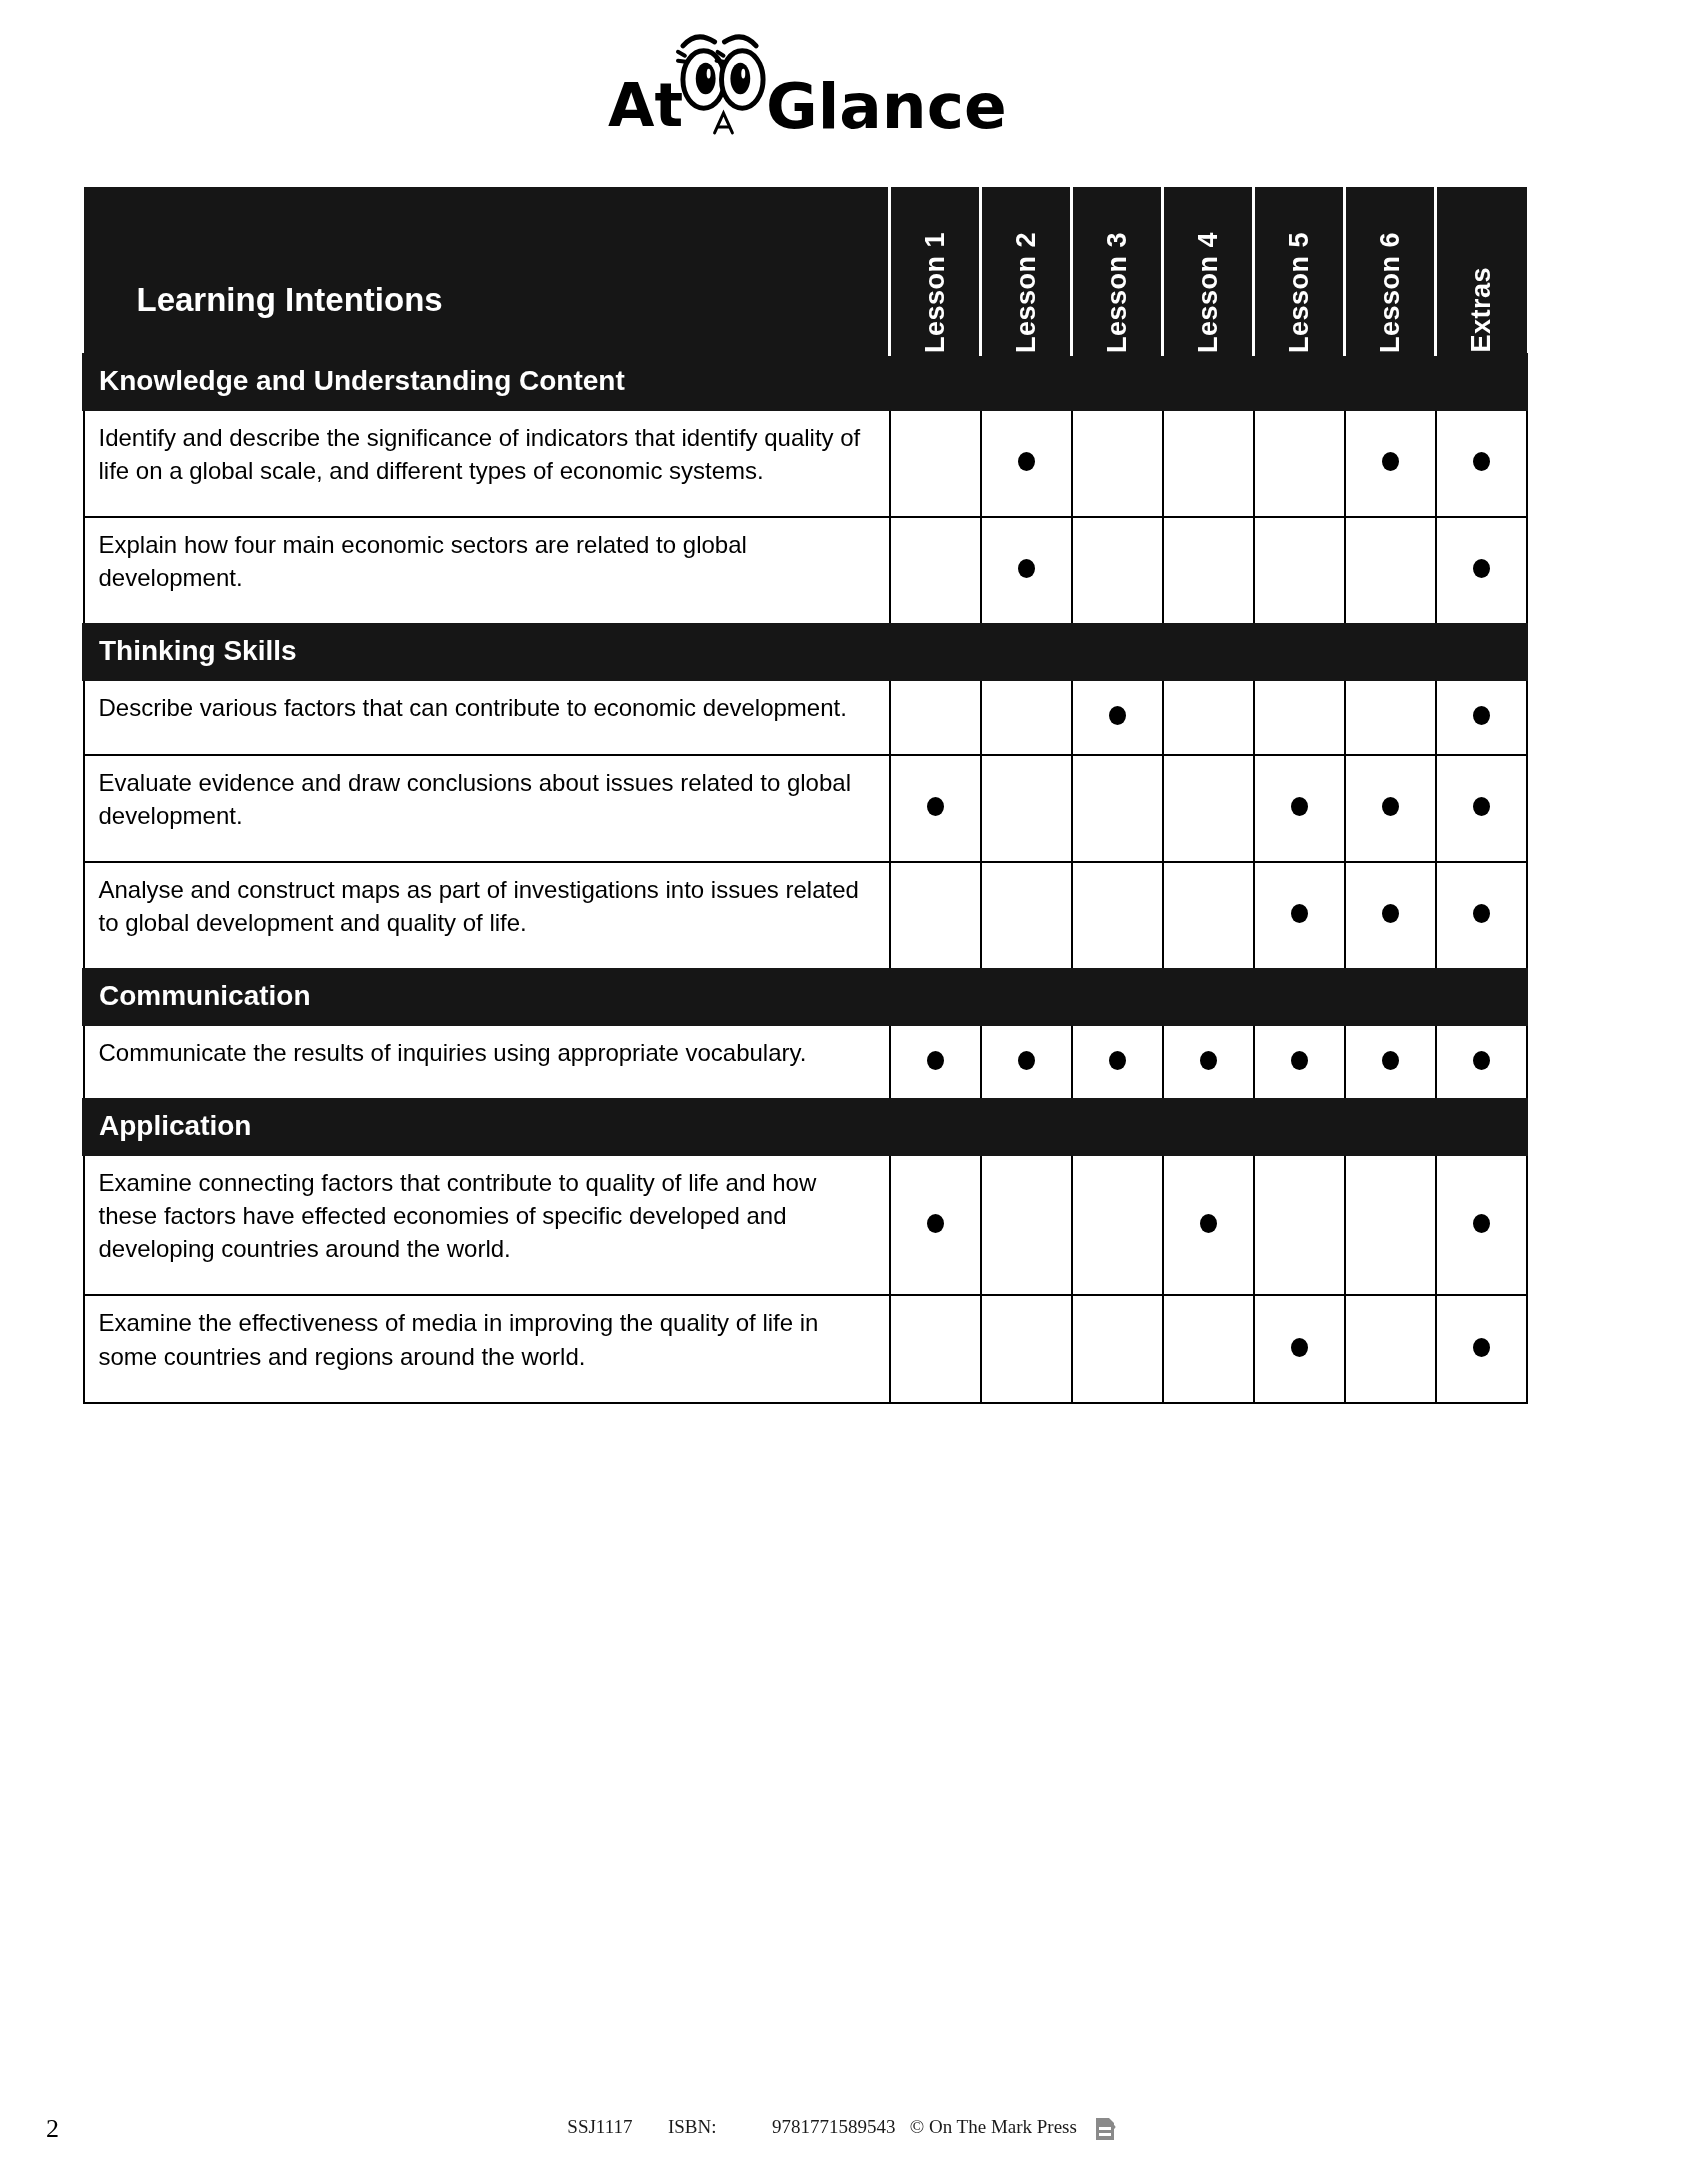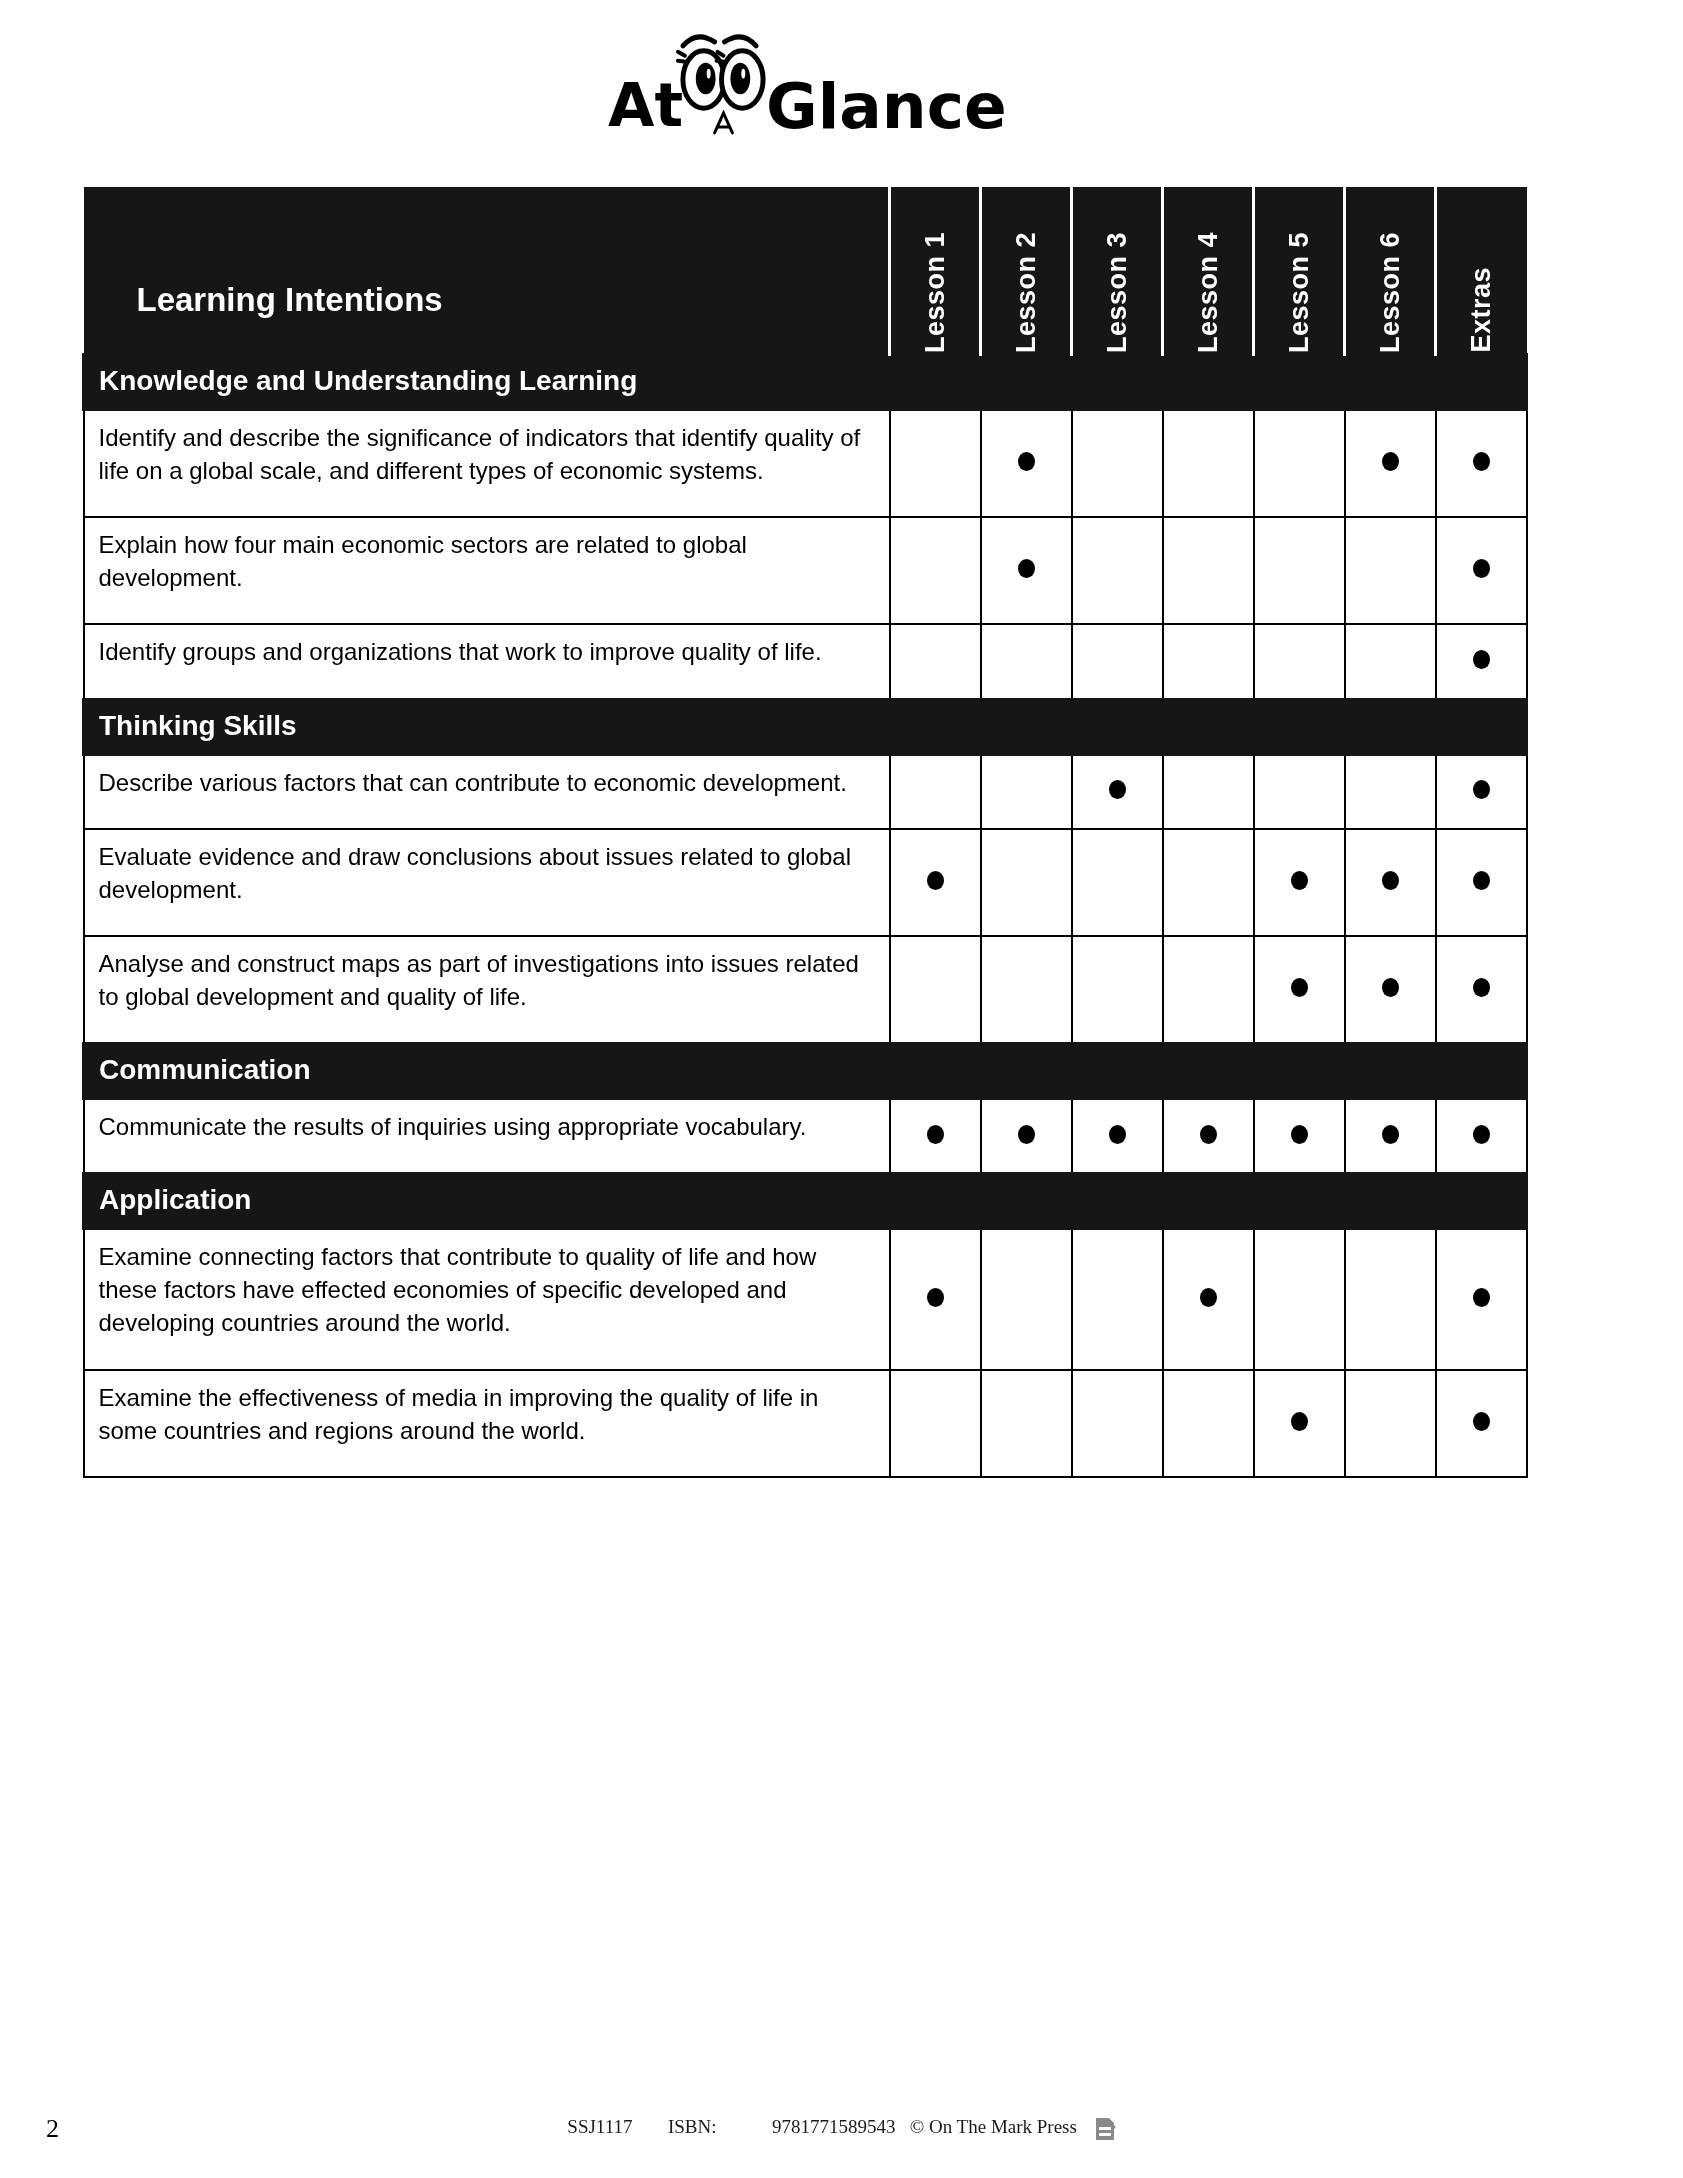--- a/index.html
+++ b/index.html
@@ -247,46 +247,36 @@
         <th class="head-rot">
           <span class="rot">Lesson 6</span>
         </th>
         <th class="head-rot">
           <span class="rot">Extras</span>
         </th>
       </tr>
     </thead>
     <tbody id="table-body">
         <tr>
-          <td class="section-bar" colspan="8">Knowledge and Understanding Learning</td>
+          <td class="section-bar" colspan="8">Knowledge and Understanding Content</td>
         </tr>
         <tr class="first-body">
           <td class="goal">Identify and describe the significance of indicators that identify quality of life on a global scale, and different types of economic systems.</td>
           <td class="mark"></td>
           <td class="mark"><span class="dot" aria-label="●"></span></td>
           <td class="mark"></td>
           <td class="mark"></td>
           <td class="mark"></td>
           <td class="mark"><span class="dot" aria-label="●"></span></td>
           <td class="mark"><span class="dot" aria-label="●"></span></td>
         </tr>
         <tr>
           <td class="goal">Explain how four main economic sectors are related to global development.</td>
           <td class="mark"></td>
           <td class="mark"><span class="dot" aria-label="●"></span></td>
-          <td class="mark"></td>
-          <td class="mark"></td>
-          <td class="mark"></td>
-          <td class="mark"></td>
-          <td class="mark"><span class="dot" aria-label="●"></span></td>
-        </tr>
-        <tr>
-          <td class="goal">Identify groups and organizations that work to improve quality of life.</td>
-          <td class="mark"></td>
-          <td class="mark"></td>
           <td class="mark"></td>
           <td class="mark"></td>
           <td class="mark"></td>
           <td class="mark"></td>
           <td class="mark"><span class="dot" aria-label="●"></span></td>
         </tr>
         <tr>
           <td class="section-bar" colspan="8">Thinking Skills</td>
         </tr>
         <tr>

